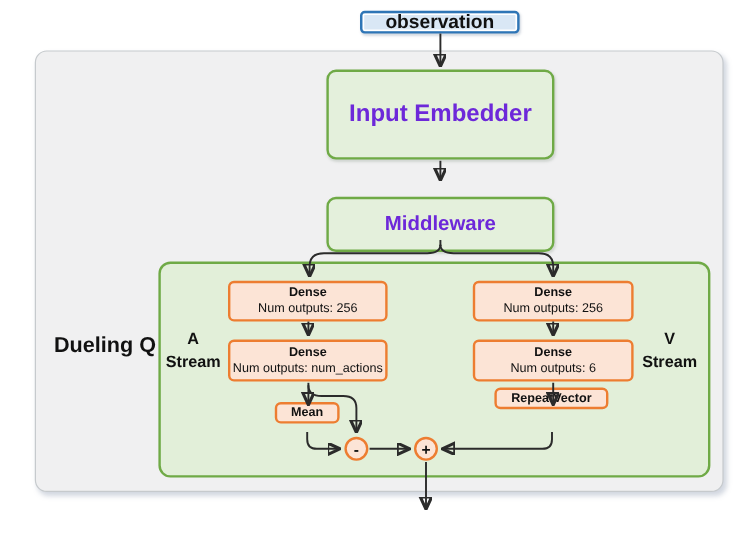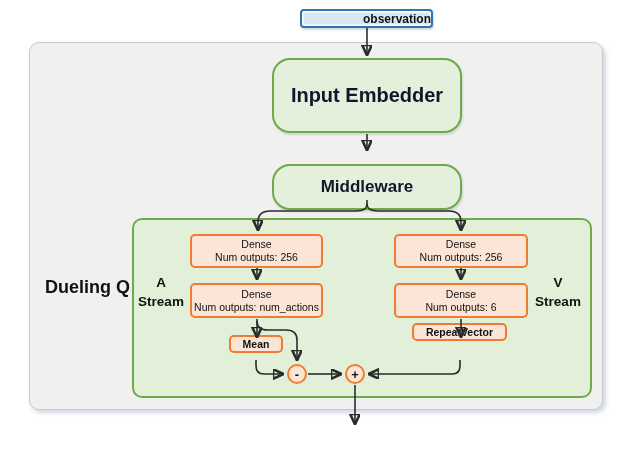--- a/index.html
+++ b/index.html
@@ -15,44 +15,44 @@
   }
   
   .dueling-box{
     position:absolute;left:132px;top:218px;width:460px;height:180px;
     background:#e2efd9;border:2px solid #6faa46;border-radius:10px;
     box-sizing:border-box;
   }
   
   .green-block{
     position:absolute;left:272px;width:190px;
-    background:#e4f0dc;border:2px solid #6faa46;border-radius:18px;
+    background:#e4f0dc;border:2px solid #6faa46;border-radius:8px;
     box-sizing:border-box;display:flex;align-items:center;justify-content:center;
-    font-weight:bold;color:#0f172a;box-shadow:1px 1.5px 2px rgba(120,140,120,.25);
+    font-weight:bold;color:#6d28d9;box-shadow:1px 1.5px 2px rgba(120,140,120,.25);
   }
   .embedder{top:58px;height:75px;font-size:20px;}
   .middleware{top:164px;height:46px;font-size:17px;}
 
   
   .blue-box{
     position:absolute;background:#d9e7f5;border:2px solid #2e75b6;border-radius:4px;
     box-shadow:inset 0 0 0 1.5px #ffffff,1px 1.5px 2px rgba(120,135,160,.3);
-    box-sizing:border-box;display:flex;align-items:center;justify-content:flex-end;
-    font-size:12px;font-weight:bold;color:#111;
+    box-sizing:border-box;display:flex;align-items:center;justify-content:center;
+    font-size:16px;font-weight:bold;color:#111;
   }
   .observation{left:300px;top:9px;width:133px;height:19px;}
   .action-q{left:303px;top:428px;width:107px;height:19px;}
 
   
   .orange-block{
     position:absolute;background:#fce4d6;border:2px solid #ed7d31;border-radius:5px;
     box-sizing:border-box;display:flex;flex-direction:column;align-items:center;justify-content:center;
     color:#111;line-height:13px;font-size:10.5px;
   }
-  .orange-block .bt{font-weight:normal;}
+  .orange-block .bt{font-weight:bold;}
   .dense-a1{left:190px;top:234px;width:133px;height:34px;}
   .dense-a2{left:190px;top:283px;width:133px;height:35px;}
   .dense-v1{left:394px;top:234px;width:134px;height:34px;}
   .dense-v2{left:394px;top:283px;width:134px;height:35px;}
   .mean{left:229px;top:335px;width:54px;height:18px;font-weight:bold;}
   .repeatvector{left:412px;top:323px;width:95px;height:18px;font-weight:bold;}
 
   
   .op-circle{
     position:absolute;width:20px;height:20px;border-radius:50%;

